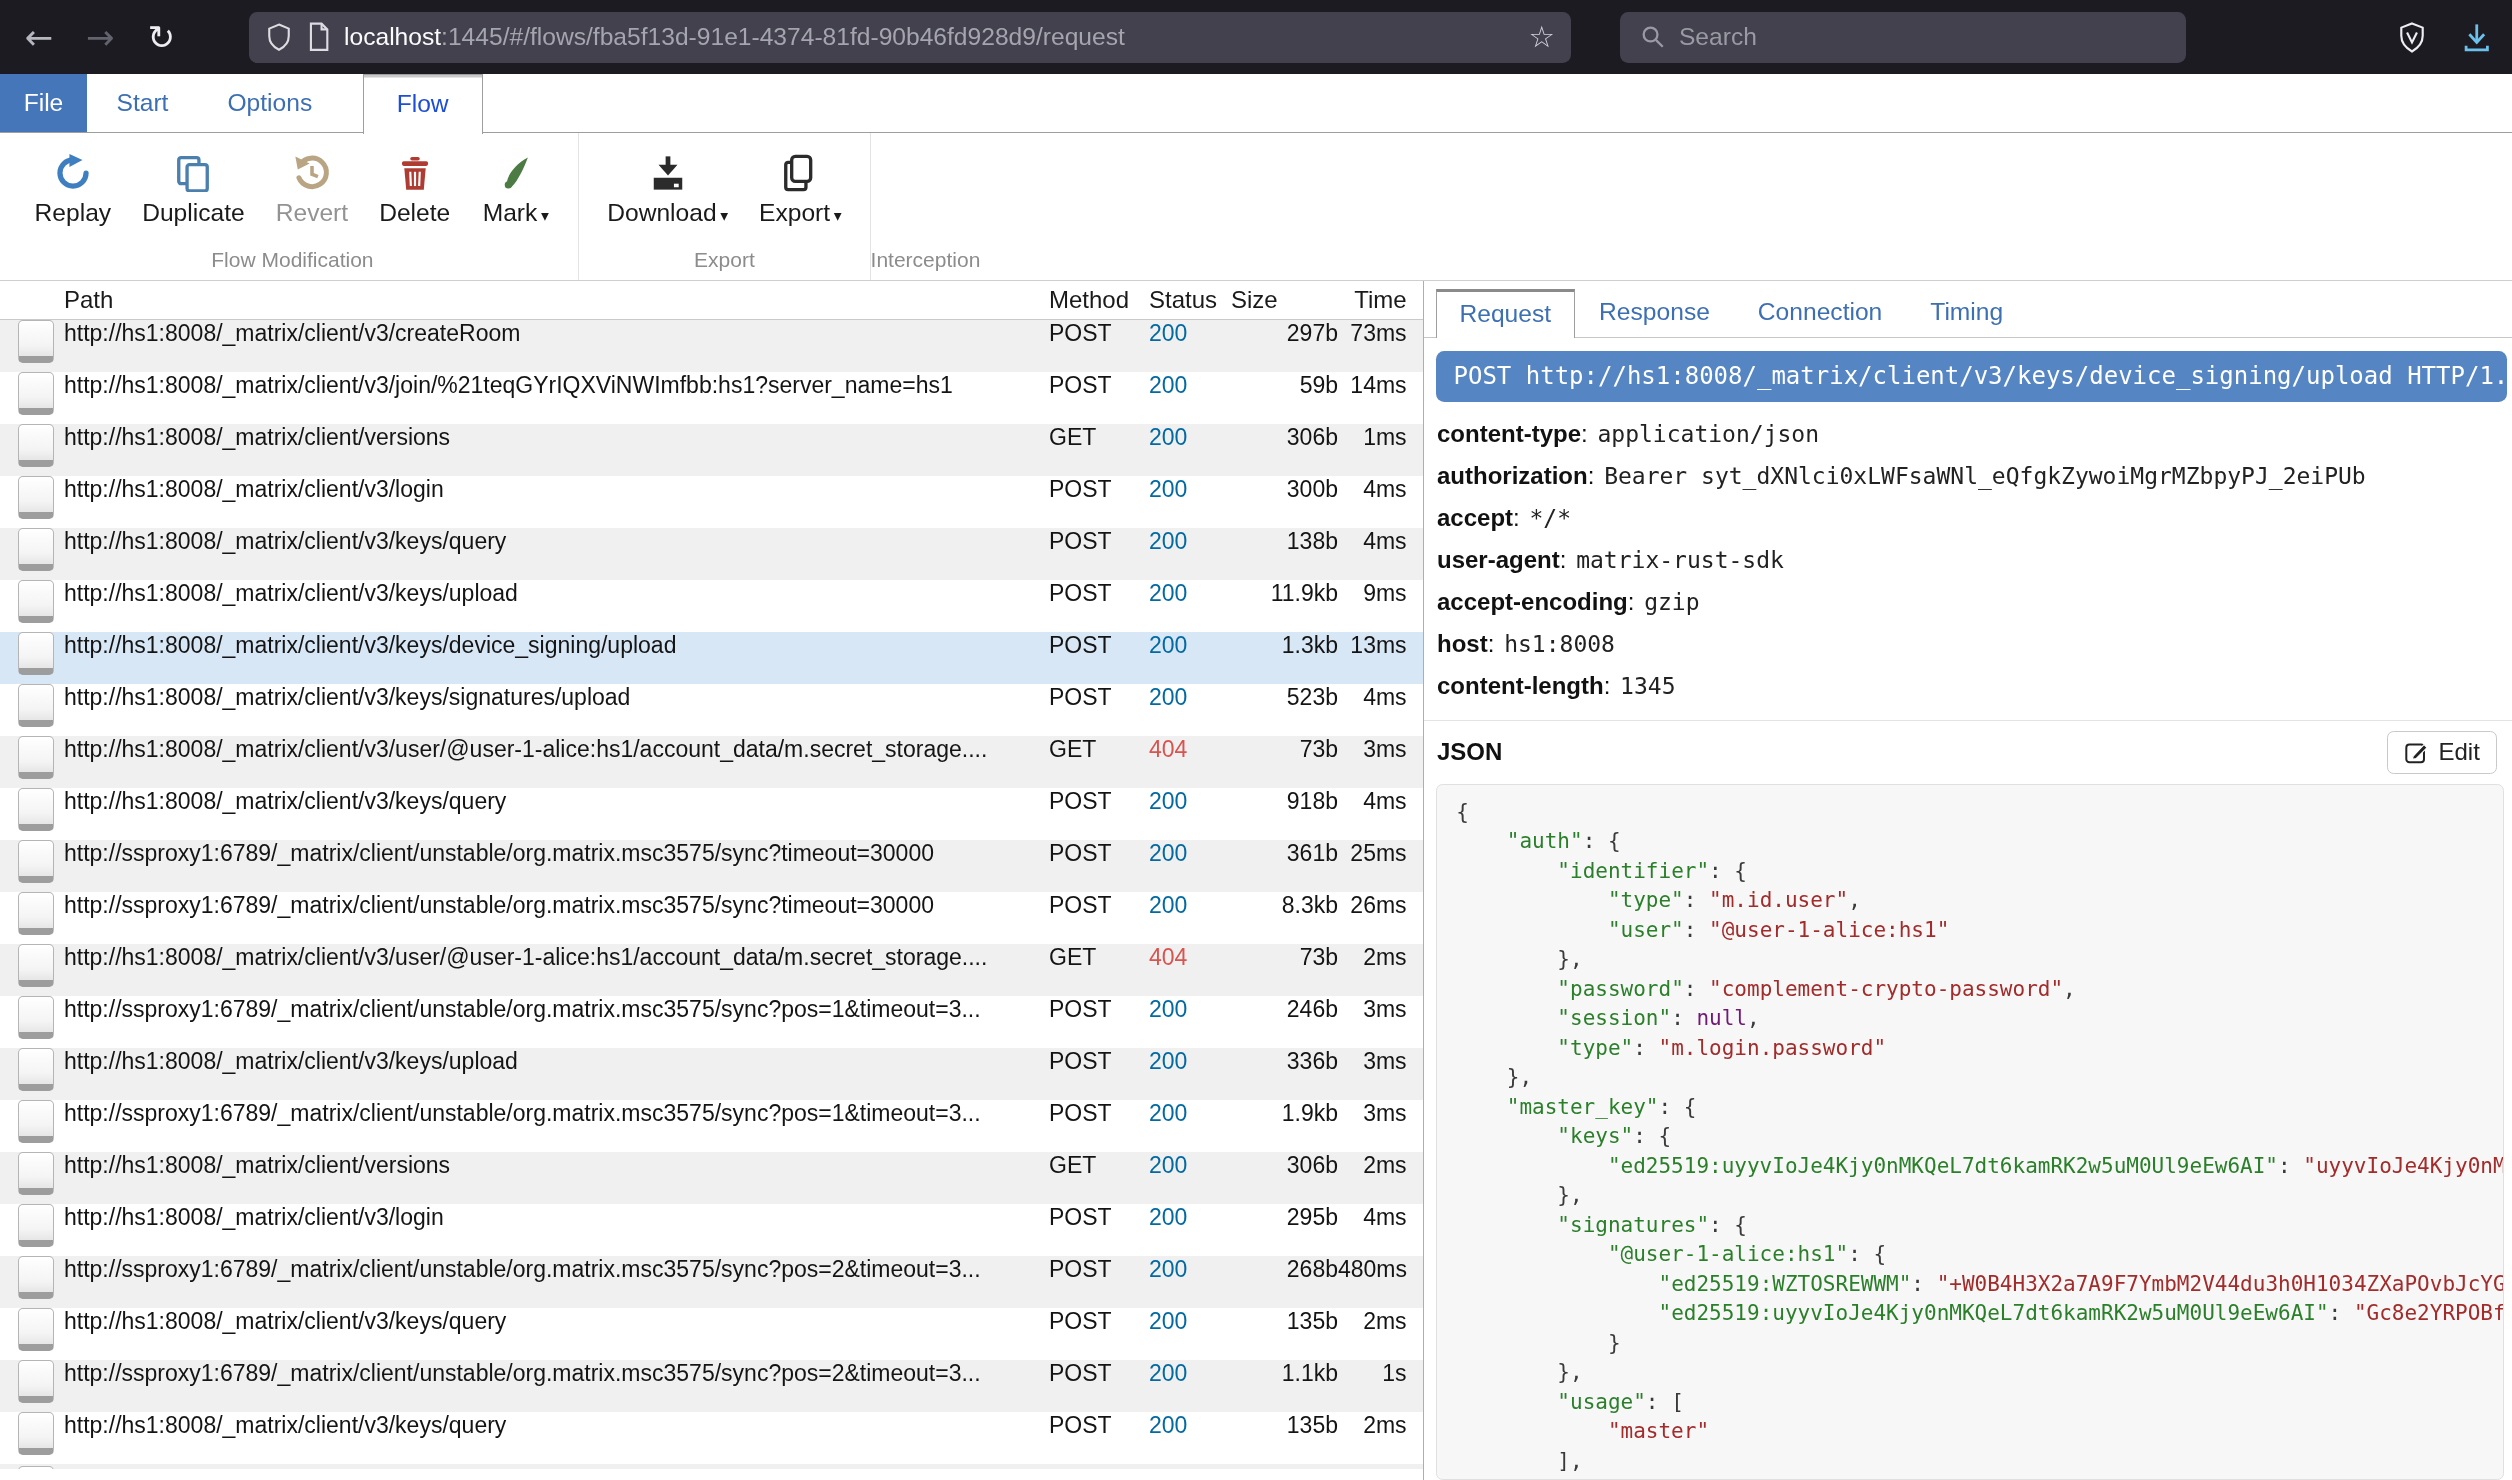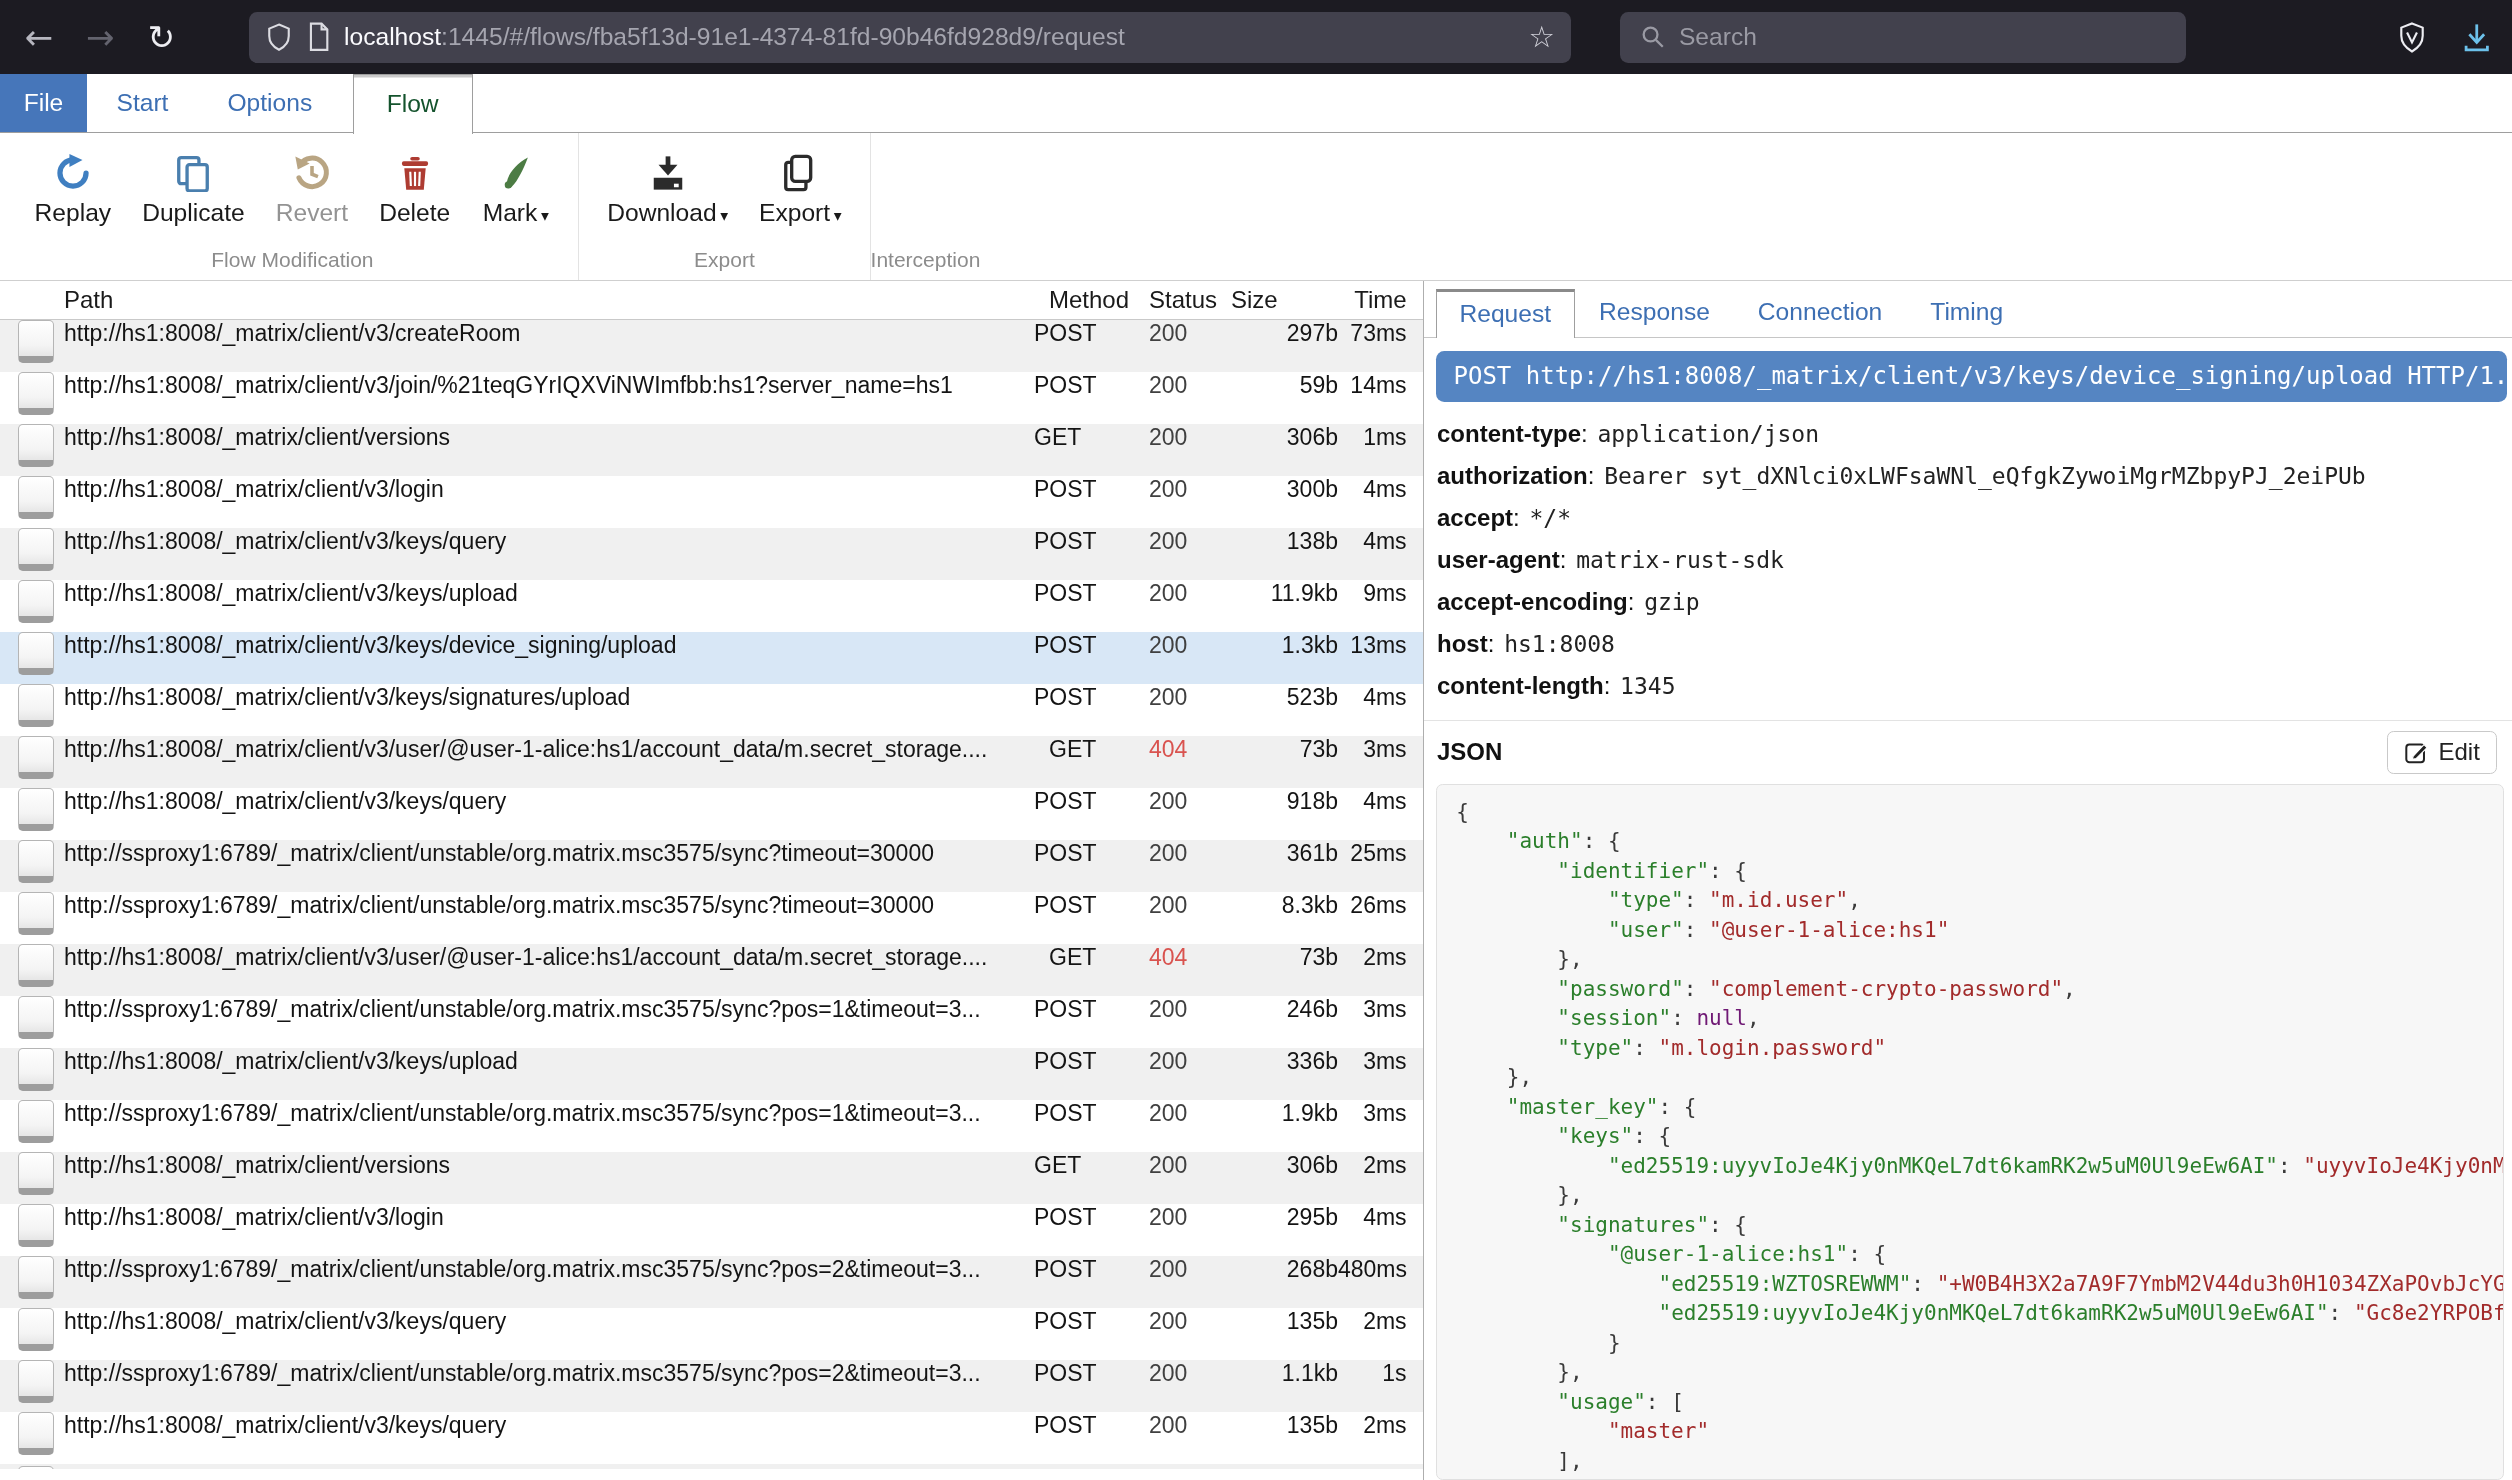--- a/index.html
+++ b/index.html
@@ -24,21 +24,21 @@
   .search-ph { font-size:24.6px; color:#9a9aa4; margin-left:13px; }
   .chrome-right { margin-left:auto; margin-right:21px; display:flex; align-items:center; gap:36px; }
   .ico-svg { display:block; }
 
   
   .menu-bar { height:59px; background:#fff; border-bottom:1.6px solid #9e9e9e;
               display:flex; align-items:stretch; font-size:24.6px; }
   .menu-file { width:87px; background:#4676ba; color:#fff; display:flex;
                align-items:center; justify-content:center; }
   .menu-item { padding:0 29.5px; color:#3d6fb3; display:flex; align-items:center; }
-  .tab-flow { margin-left:11px; padding:0 33px; color:#14532d; display:flex; align-items:center;
+  .tab-flow { margin-left:21px; padding:0 33px; color:#1d4ed8; display:flex; align-items:center;
               background:#fff; border:1.6px solid #9e9e9e; border-bottom:none; margin-bottom:-1.6px;
               position:relative; z-index:2; box-shadow:inset 0 2.5px 0 #c9c9c9; }
 
   
   .toolbar { height:148px; background:#fff; border-bottom:1.6px solid #cfcfcf;
              display:flex; padding-left:6.6px; }
   .tb-group { position:relative; padding:13px 28px 0 28px; }
   .tb-group.sep { border-right:1.6px solid #e3e3e3; }
   .tb-buttons { display:flex; gap:31px; }
   .tb-btn { display:flex; flex-direction:column; align-items:center; gap:6.6px; min-width:69px; }
@@ -64,21 +64,21 @@
   .fc-time { width:85px; text-align:right; padding-right:16.4px; }
   .f-rows { flex:1; overflow:hidden; }
   .f-row { height:52px; display:flex; align-items:flex-start; font-size:23px; color:#141414; background:#fff; }
   .f-row:nth-child(odd) { background:#f0f0f0; }
   .f-row.selected { background:#d8e7f6; }
   .f-row .cell-path { flex:1; white-space:nowrap; overflow:hidden; }
   .f-row .cell-method { width:100px; }
   .f-row .cell-status { width:82px; }
   .f-row .cell-size { width:107px; text-align:right; }
   .f-row .cell-time { width:85px; text-align:right; padding-right:16.4px; }
-  .st-ok { color:#404040;margin-left:15px; }
+  .st-ok { color:#0369a1; }
   .st-err { color:#d9534f; }
   .icon-col { width:64px; display:flex; }
   .row-icon { width:36px; height:43px; margin-left:18px; border:1.6px solid #b5b5b5;
               border-bottom:7.4px solid #9d9d9d; border-radius:4.9px;
               background:linear-gradient(#ffffff,#f4f4f4 70%,#e6e6e6); }
   .f-row.partial { height:4.9px; overflow:hidden; background:#f0f0f0; }
   .f-row.partial .row-icon { margin-top:1.6px; }
 
   
   .detail { flex:1; background:#fff; display:flex; flex-direction:column; overflow:hidden; }

